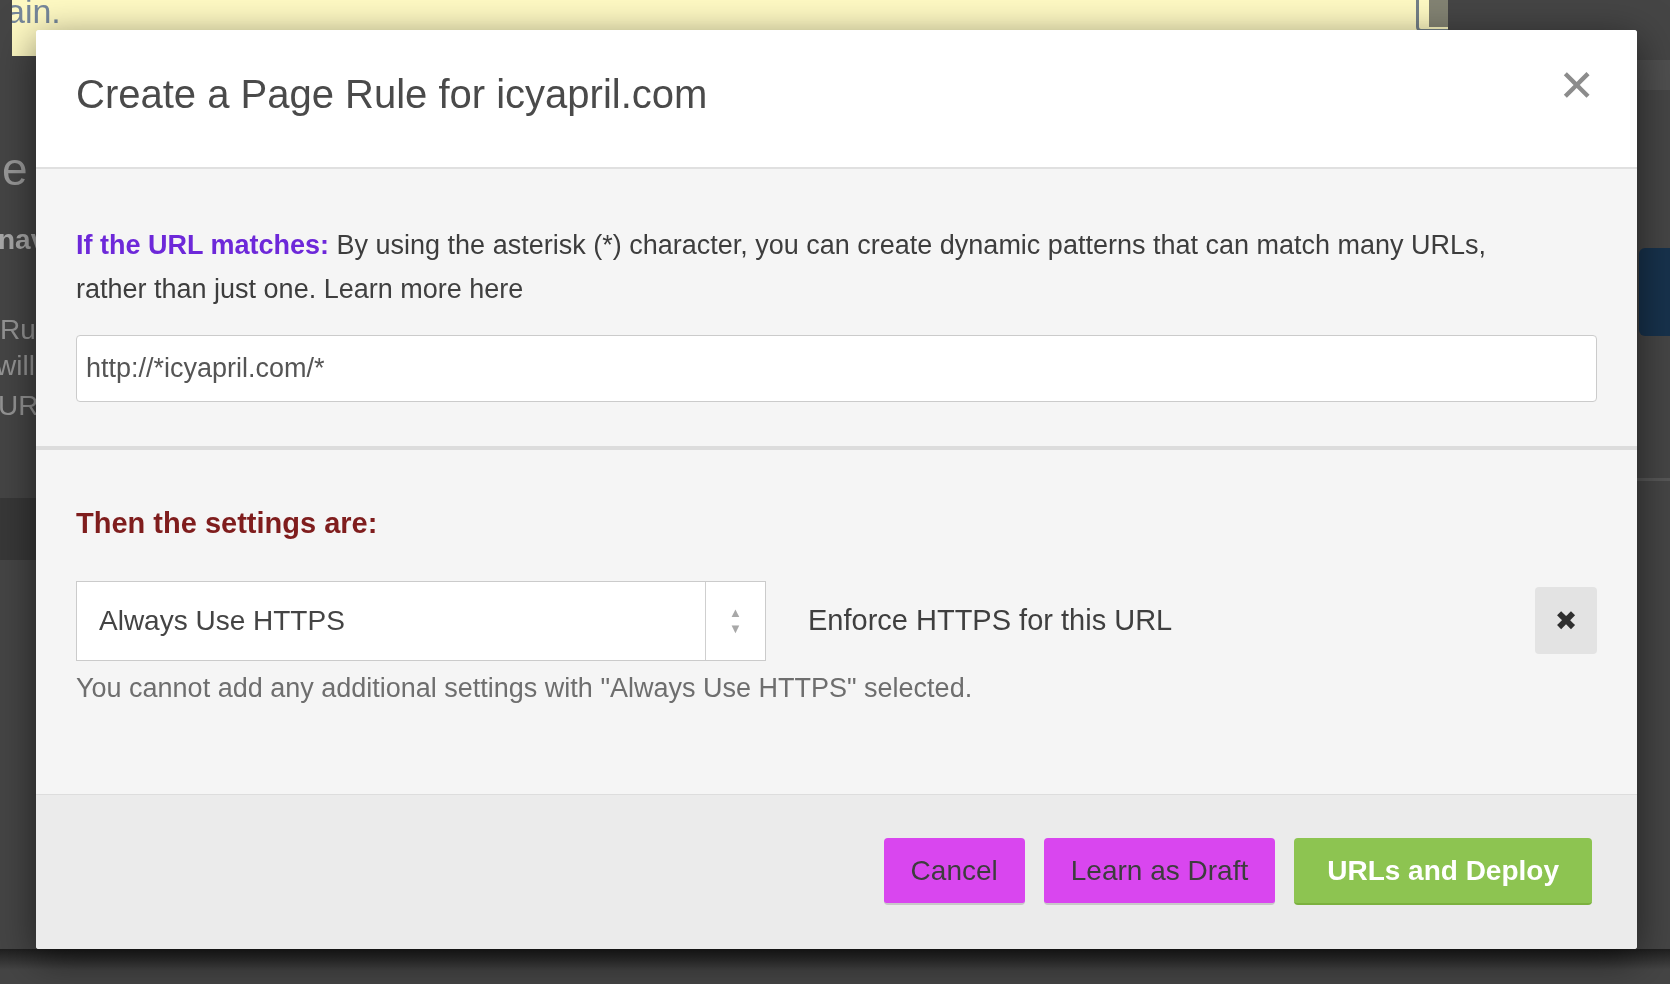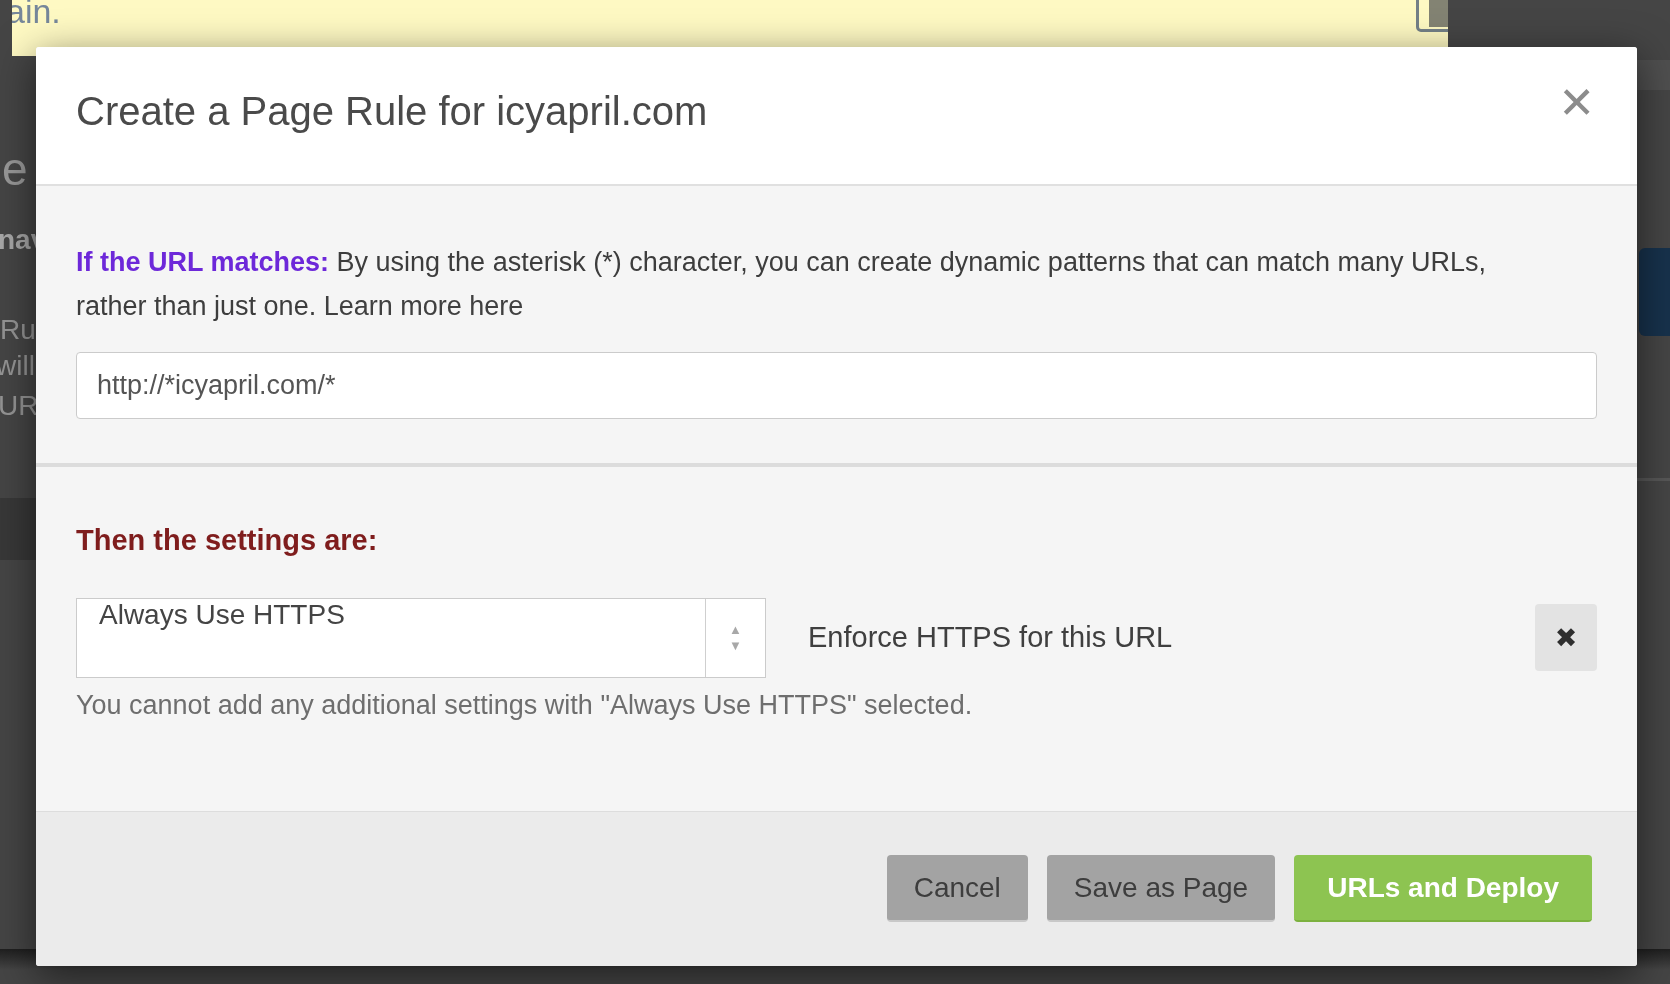--- a/index.html
+++ b/index.html
@@ -27,49 +27,49 @@
   .right-strip{position:absolute;left:1637px;top:56px;width:33px;height:928px;overflow:hidden;}
   .rs-band{position:absolute;left:0;top:4px;width:33px;height:30px;background:#4f4f4f;}
   .rs-bluebtn{position:absolute;left:2px;top:192px;width:31px;height:88px;background:#17324c;border-radius:6px 0 0 6px;}
   .rs-line{position:absolute;left:0;top:422px;width:33px;height:3px;background:#575757;}
 
   .bottom-shadow{position:absolute;left:0;top:949px;width:1670px;height:35px;
     background:linear-gradient(#1f1f1f,#454545 60%);}
 
   
   .modal{position:absolute;left:36px;top:30px;width:1601px;height:919px;border-radius:3px;
-    background:#f5f5f5;box-shadow:0 10px 40px rgba(0,0,0,.55);overflow:hidden;margin-top:17px;}
+    background:#f5f5f5;box-shadow:0 10px 40px rgba(0,0,0,.55);overflow:hidden;}
   .m-header{position:relative;height:139px;background:#ffffff;border-bottom:2px solid #e0e0e0;}
   .m-title{position:absolute;left:40px;top:42px;font-size:40px;color:#4a4a4a;}
   .m-close{position:absolute;right:42px;top:34px;font-size:44px;color:#8c8c8c;cursor:pointer;line-height:1;}
 
   .m-body{padding:0 40px;}
   .intro{margin-top:54px;font-size:27px;line-height:44px;color:#3d3d3d;max-width:1470px;}
   .intro b{color:#6d28d9;}
   .link{color:#404040;cursor:pointer;}
   .url-input{display:block;margin-top:24px;width:1521px;height:67px;border:1px solid #cbcbcb;border-radius:4px;
-    padding:0 20px;font-size:27px;color:#555;background:#fff;outline:none;}
+    padding:0 9px;font-size:27px;color:#555;background:#fff;outline:none;}
   .divider{margin:44px -40px 0;height:4px;background:#dcdcdc;}
   .settings-h{margin-top:56px;font-size:29px;font-weight:700;color:#7f1d1d;line-height:34px;}
   .setting-row{margin-top:47px;display:flex;align-items:center;height:67px;}
   .select-box{width:690px;height:80px;background:#fff;border:1px solid #cbcbcb;border-radius:0;
-    display:flex;cursor:pointer;}
+    display:flex;align-items:center;cursor:pointer;}
   .select-text{flex:1;padding-left:22px;font-size:28px;color:#444;}
   .stepper{width:60px;height:100%;border-left:1px solid #cfcfcf;display:flex;flex-direction:column;
     align-items:center;justify-content:center;color:#a8a8a8;font-size:13px;line-height:13px;gap:3px;}
   .setting-label{margin-left:42px;font-size:29px;color:#3f3f3f;}
   .remove-btn{margin-left:auto;width:62px;height:67px;background:#e3e3e3;border:0;border-radius:4px;
     font-size:27px;color:#2f2f2f;cursor:pointer;display:flex;align-items:center;justify-content:center;}
   .note{margin-top:16px;font-size:27px;color:#6e6e6e;line-height:36px;}
 
   .m-footer{position:absolute;left:0;bottom:0;width:100%;height:155px;background:#ebebeb;
     border-top:1px solid #dddddd;display:flex;justify-content:flex-end;align-items:flex-start;
     padding:43px 45px 0 0;gap:19px;}
   .btn{height:67px;border:0;border-radius:4px;font-size:28px;cursor:pointer;padding:0 27px;}
-  .btn-gray{background:#a3a3a3;color:#3d3d3d;border-bottom:2px solid #c8c8c8;}
+  .btn-gray{background:#d946ef;color:#3d3d3d;border-bottom:2px solid #c8c8c8;}
   .btn-green{background:#8dc451;color:#ffffff;font-weight:600;padding:0 33px;border-bottom:2px solid #7cb13f;}
 </style>
 </head>
 <body>
 
 <div class="page">
 
   <div class="topbar">
     <span class="topbar-text">ain.</span>
     <div class="tb-icon1">
@@ -128,18 +128,18 @@
         <button class="remove-btn">
           <span>✖</span>
         </button>
       </div>
 
       <div class="note">You cannot add any additional settings with "Always Use HTTPS" selected.</div>
     </div>
 
     <div class="m-footer">
       <button class="btn btn-gray">Cancel</button>
-      <button class="btn btn-gray">Save as Page</button>
+      <button class="btn btn-gray">Learn as Draft</button>
       <button class="btn btn-green">URLs and Deploy</button>
     </div>
 
   </div>
 </div>
 
 </body></html>

